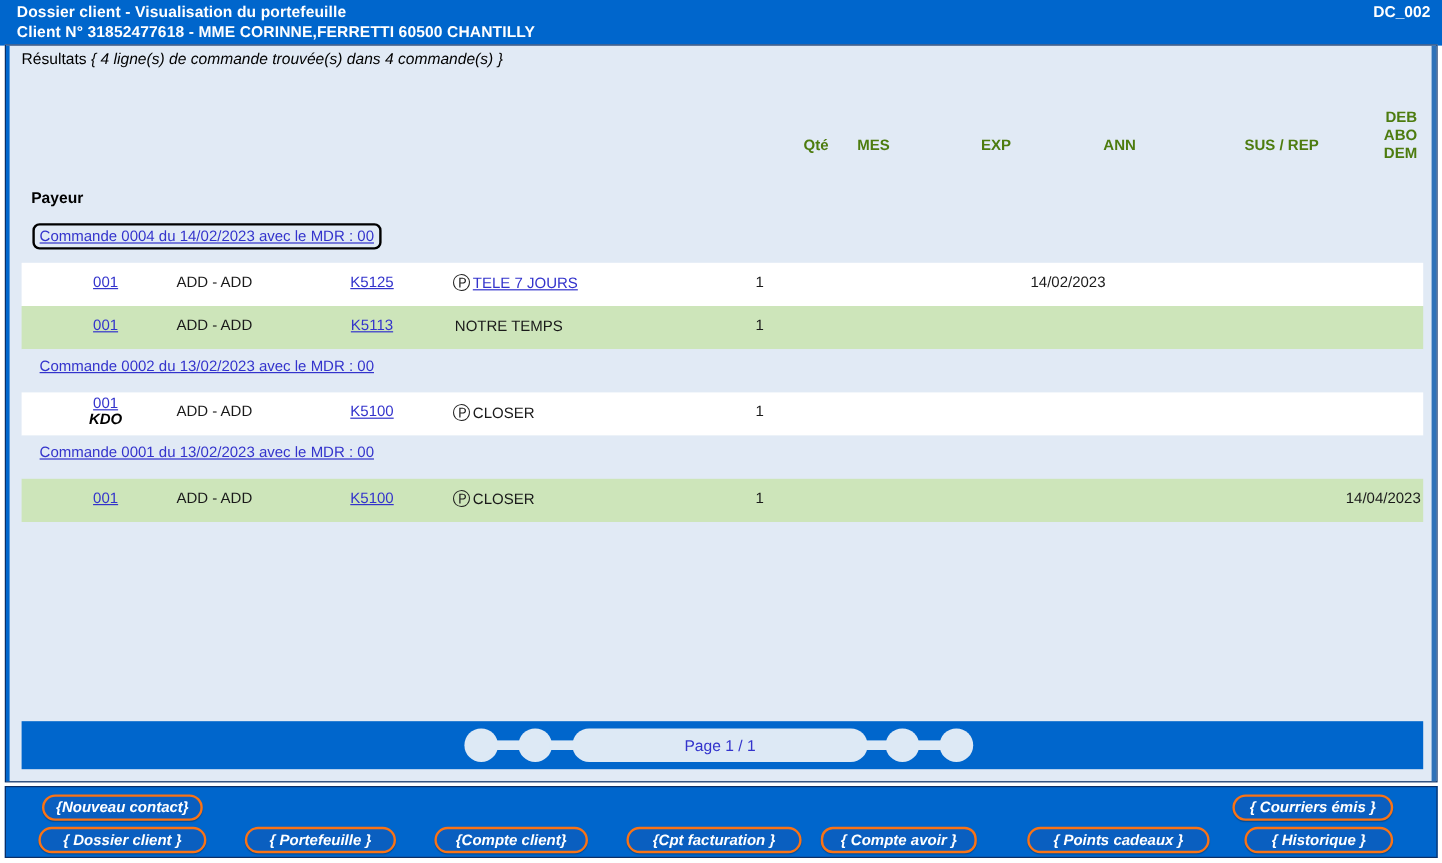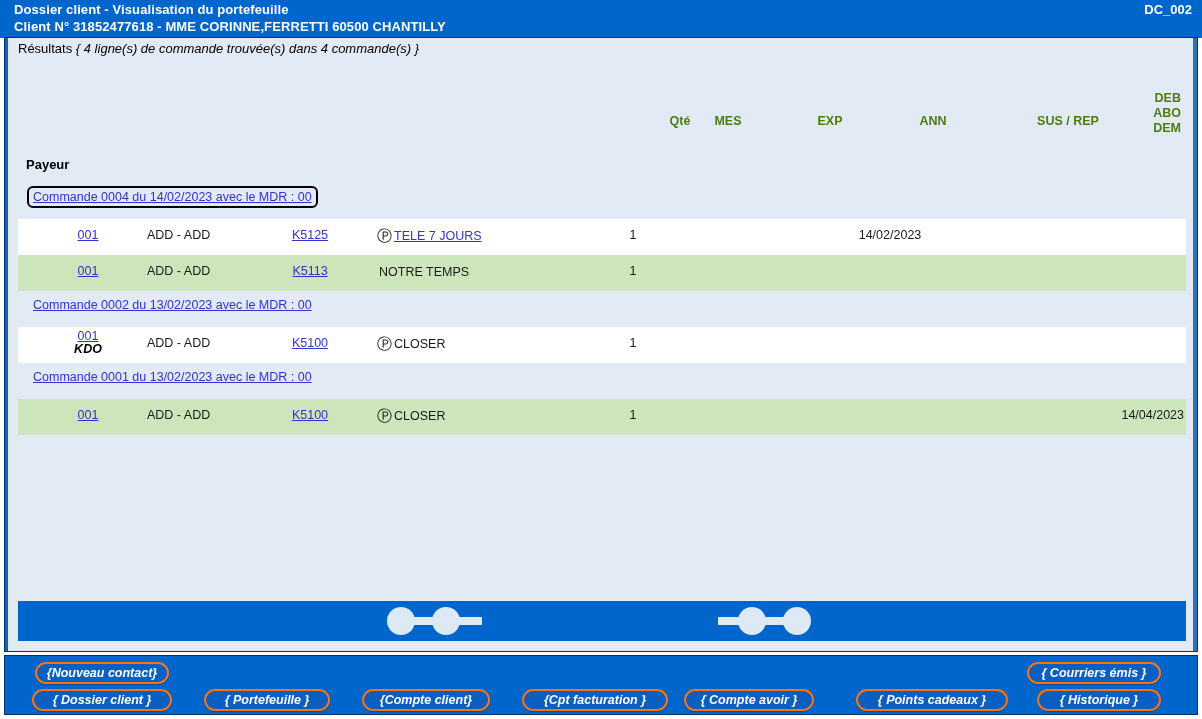--- a/index.html
+++ b/index.html
@@ -380,31 +380,32 @@
       <span class="cell deb-col">14/04/2023</span>
     </div>
 
   </div>
 
   <div class="pagebar">
     <div class="pg-circle" style="left:369px;"></div>
     <div class="pg-conn" style="left:395px; width:24px;"></div>
     <div class="pg-circle" style="left:414px;"></div>
     <div class="pg-conn" style="left:440px; width:24px;"></div>
+    <div class="pg-pill" style="left:459px; width:246px;">Page 1 / 1</div>
     <div class="pg-conn" style="left:700px; width:24px;"></div>
     <div class="pg-circle" style="left:720px;"></div>
     <div class="pg-conn" style="left:746px; width:24px;"></div>
     <div class="pg-circle" style="left:765px;"></div>
   </div>
 </div>
 
 <div class="btnbar">
   <div class="nav-btn" style="left:30px; top:6px; width:134px;">{Nouveau contact}</div>
   <div class="nav-btn" style="left:1022px; top:6px; width:134px;">{ Courriers émis }</div>
 
   <div class="nav-btn" style="left:27px; top:33px; width:140px;">{ Dossier client }</div>
   <div class="nav-btn" style="left:199px; top:33px; width:126px;">{ Portefeuille }</div>
   <div class="nav-btn" style="left:357px; top:33px; width:128px;">{Compte client}</div>
   <div class="nav-btn" style="left:517px; top:33px; width:146px;">{Cpt facturation }</div>
-  <div class="nav-btn" style="left:679px; top:33px; width:130px;">{ Compte avoir }</div>
+  <div class="nav-btn" style="left:679px; top:33px; width:130px;border-radius:10px;">{ Compte avoir }</div>
   <div class="nav-btn" style="left:851px; top:33px; width:152px;">{ Points cadeaux }</div>
   <div class="nav-btn" style="left:1032px; top:33px; width:124px;">{ Historique }</div>
 </div>
 
 </body></html>

